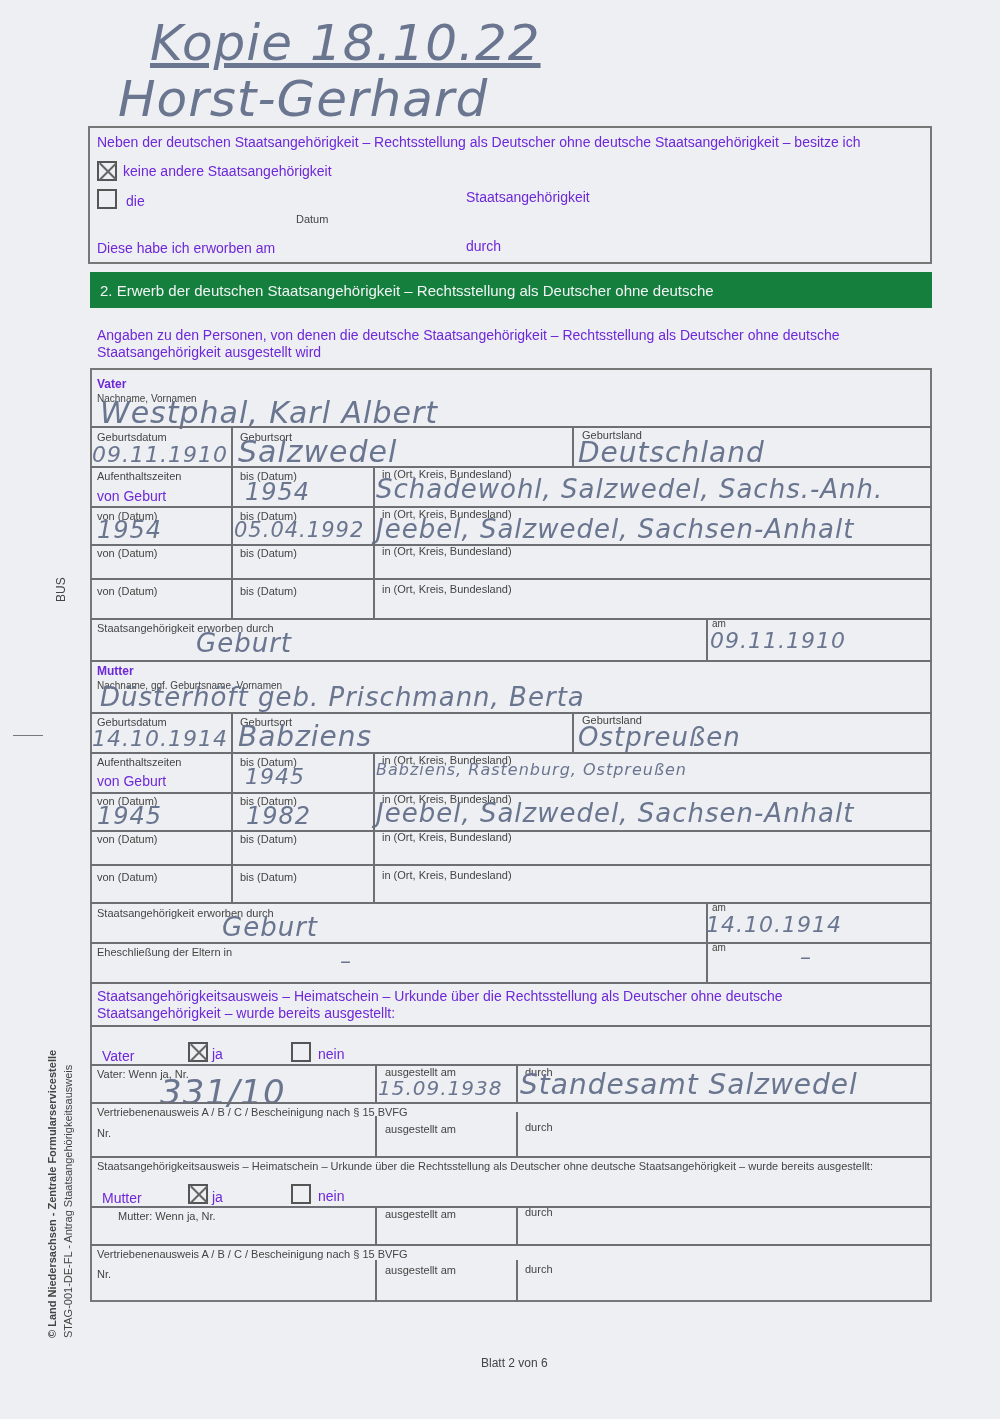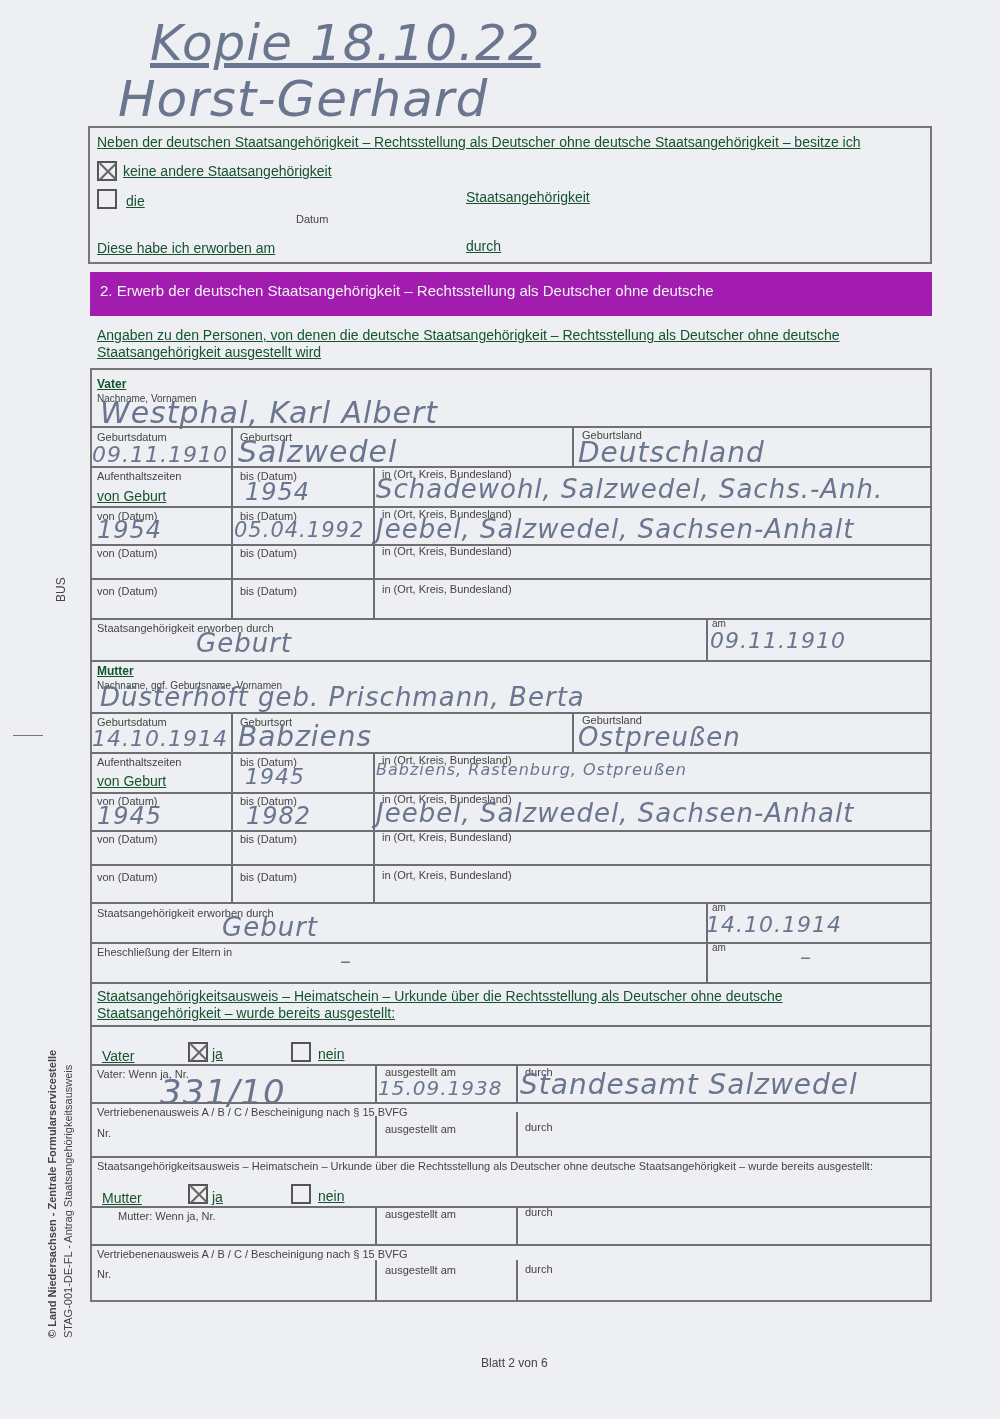--- a/index.html
+++ b/index.html
@@ -5,31 +5,31 @@
   html, body { margin:0; padding:0; }
   body {
     width:1000px; height:1419px; position:relative; overflow:hidden;
     background:#eeeff2;
     font-family:"Liberation Sans", sans-serif;
     color:#3a3d45;
   }
   .hand { font-family:"DejaVu Sans", sans-serif; font-style:italic; color:#6a7590; font-weight:300; letter-spacing:1px; position:absolute; white-space:nowrap; }
   .abs { position:absolute; }
   .lbl { position:absolute; font-size:11px; color:#444; white-space:nowrap; }
-  .txt { position:absolute; font-size:14px; color:#14532d; white-space:nowrap;text-decoration:underline; }
+  .txt { position:absolute; font-size:14px; color:#6d28d9; white-space:nowrap; }
   .box { position:absolute; border:2px solid #777; box-sizing:border-box; }
   .hl { position:absolute; height:2px; background:#6d6f75; }
   .vl { position:absolute; width:2px; background:#6d6f75; }
   .cb { position:absolute; width:20px; height:20px; border:2px solid #555; box-sizing:border-box; background:transparent; }
   .cb.checked::before, .cb.checked::after {
     content:""; position:absolute; left:8px; top:-3px; width:1.5px; height:23px; background:#666;
   }
   .cb.checked::before { transform:rotate(45deg); }
   .cb.checked::after { transform:rotate(-45deg); }
-  .banner { position:absolute; left:90px; top:272px; width:842px; height:44px; background:#a21caf; }
+  .banner { position:absolute; left:90px; top:272px; width:842px; height:36px; background:#15803d; }
   .banner span { position:absolute; color:#f2f3f5; font-size:15px; white-space:nowrap; }
   .vert { position:absolute; transform-origin:left top; transform:rotate(-90deg); white-space:nowrap; font-size:11px; color:#444; }
 </style>
 </head>
 <body>
 
 <div class="hand" style="left:150px;top:14px;font-size:50px;text-decoration:underline;">Kopie 18.10.22</div>
 <div class="hand" style="left:118px;top:70px;font-size:50px;">Horst-Gerhard</div>
 
 <div class="box" style="left:88px;top:126px;width:844px;height:138px;"></div>

